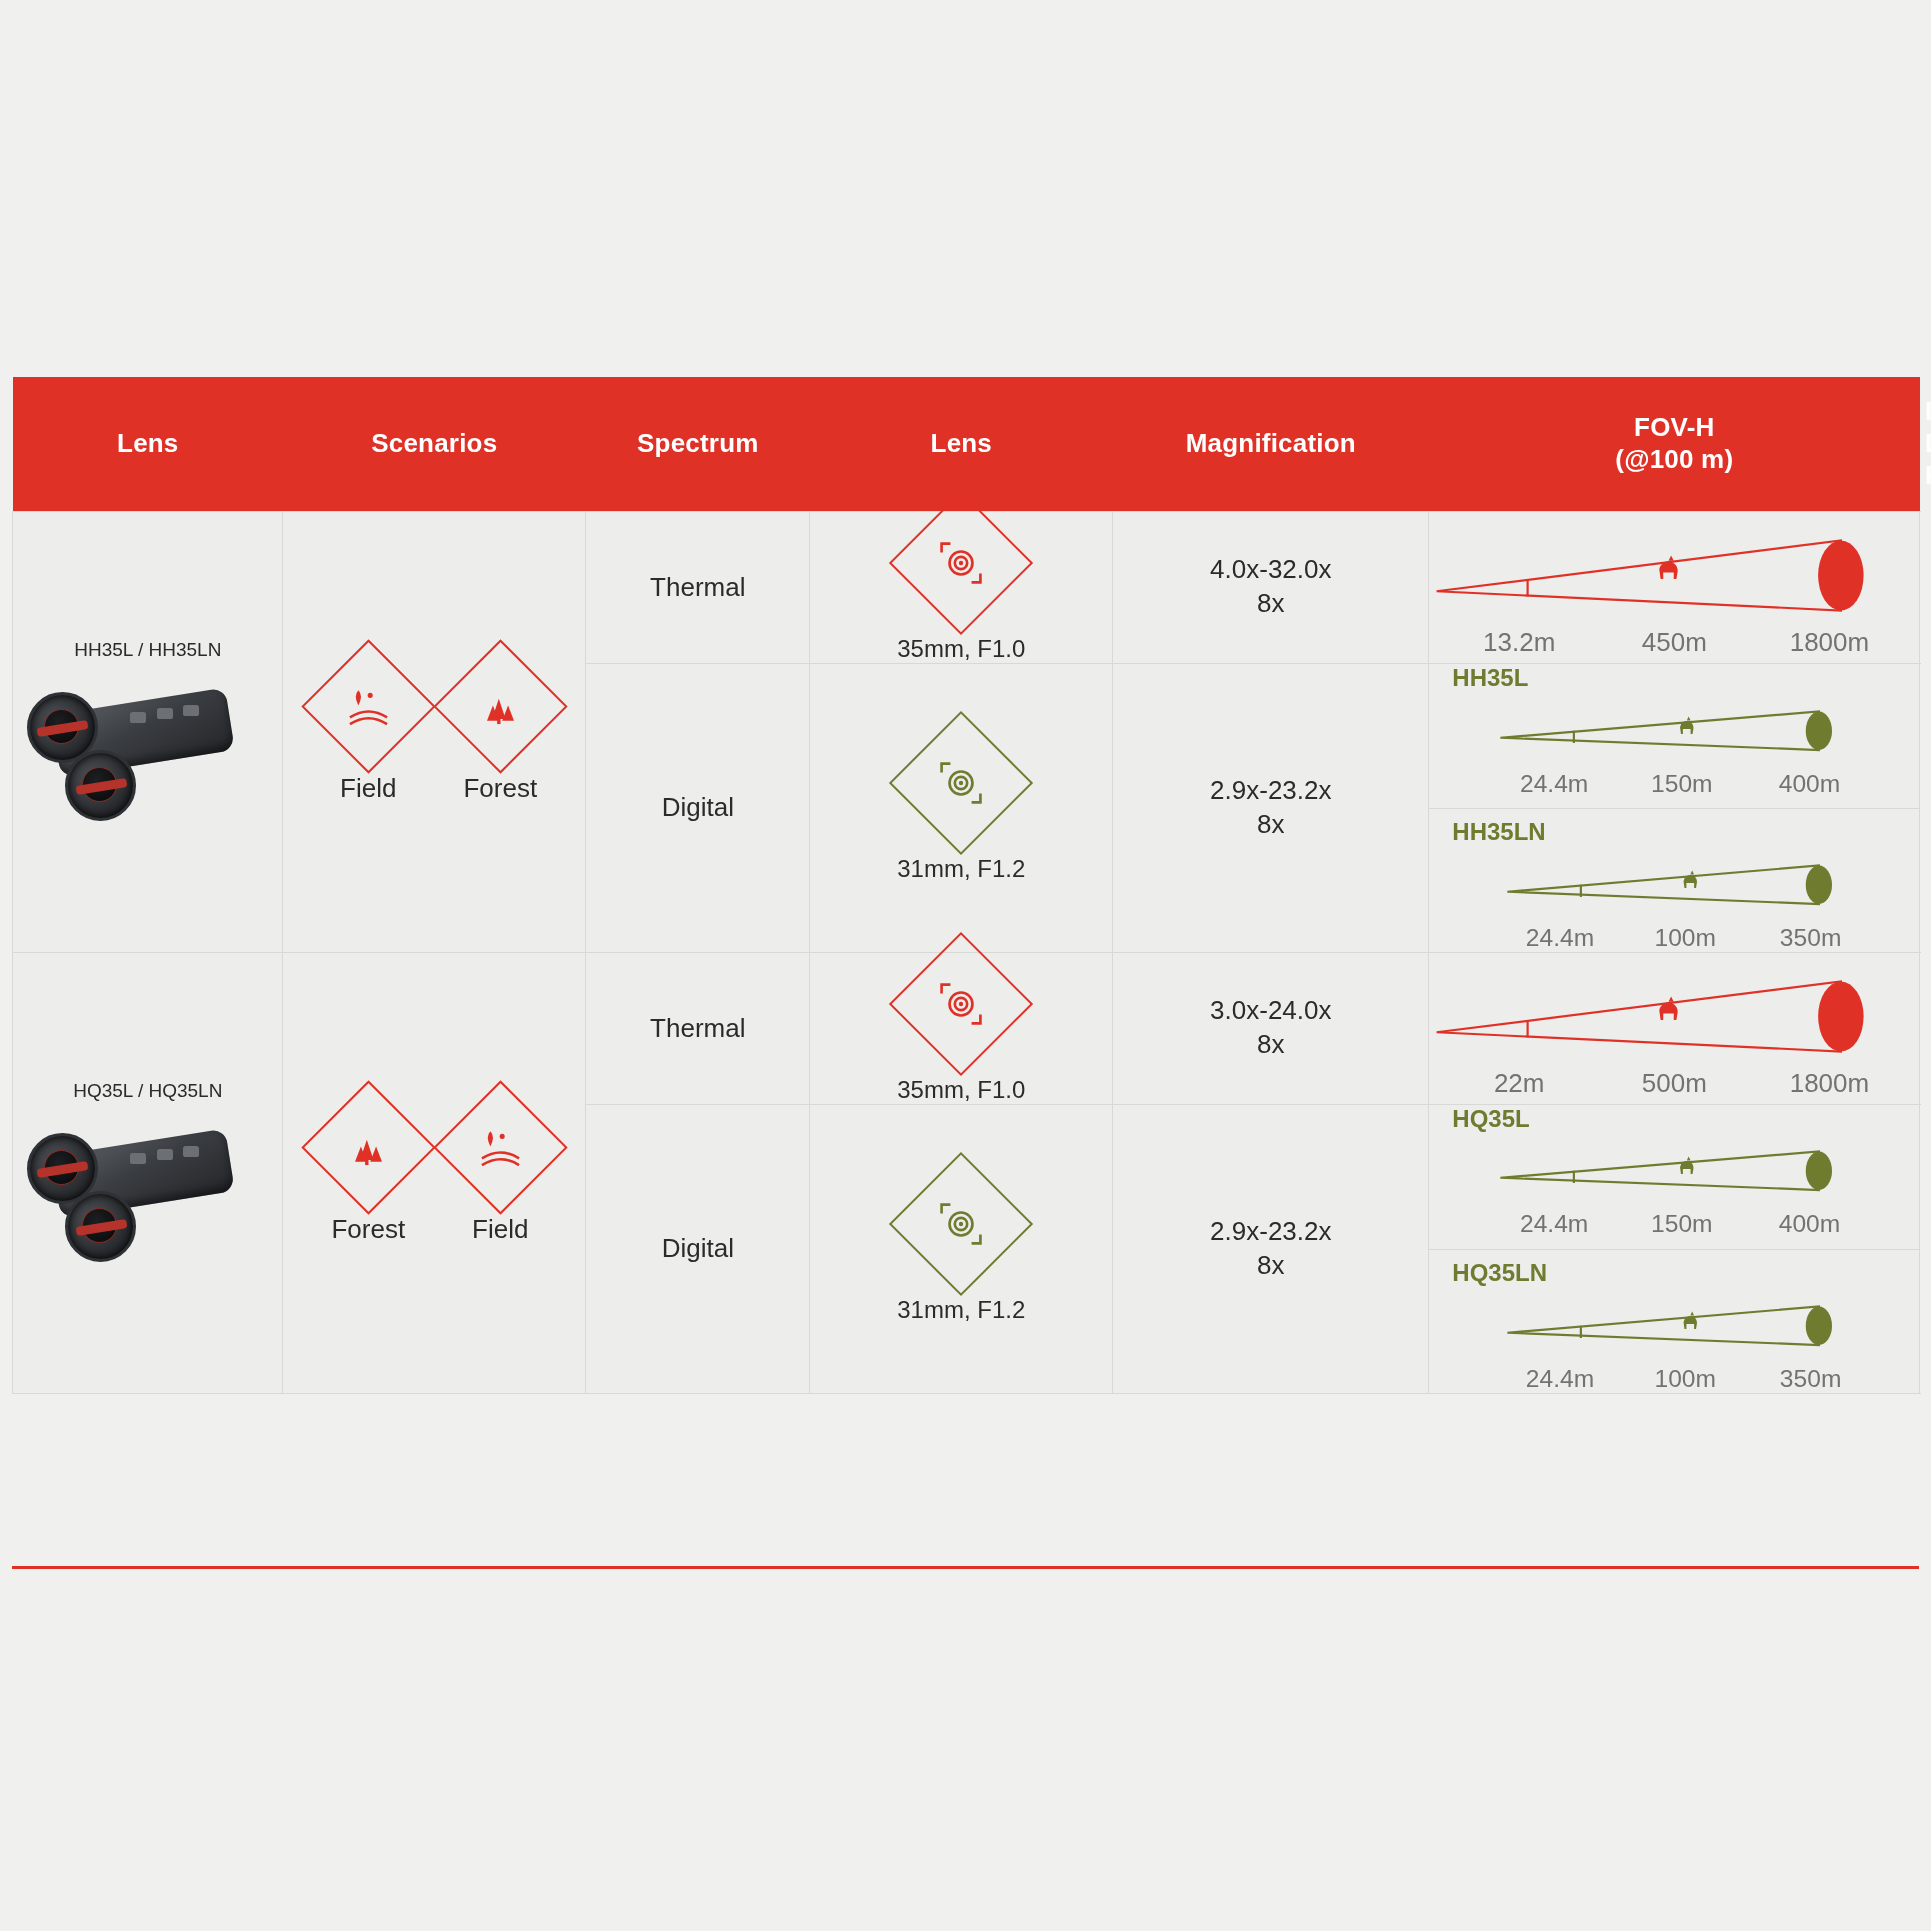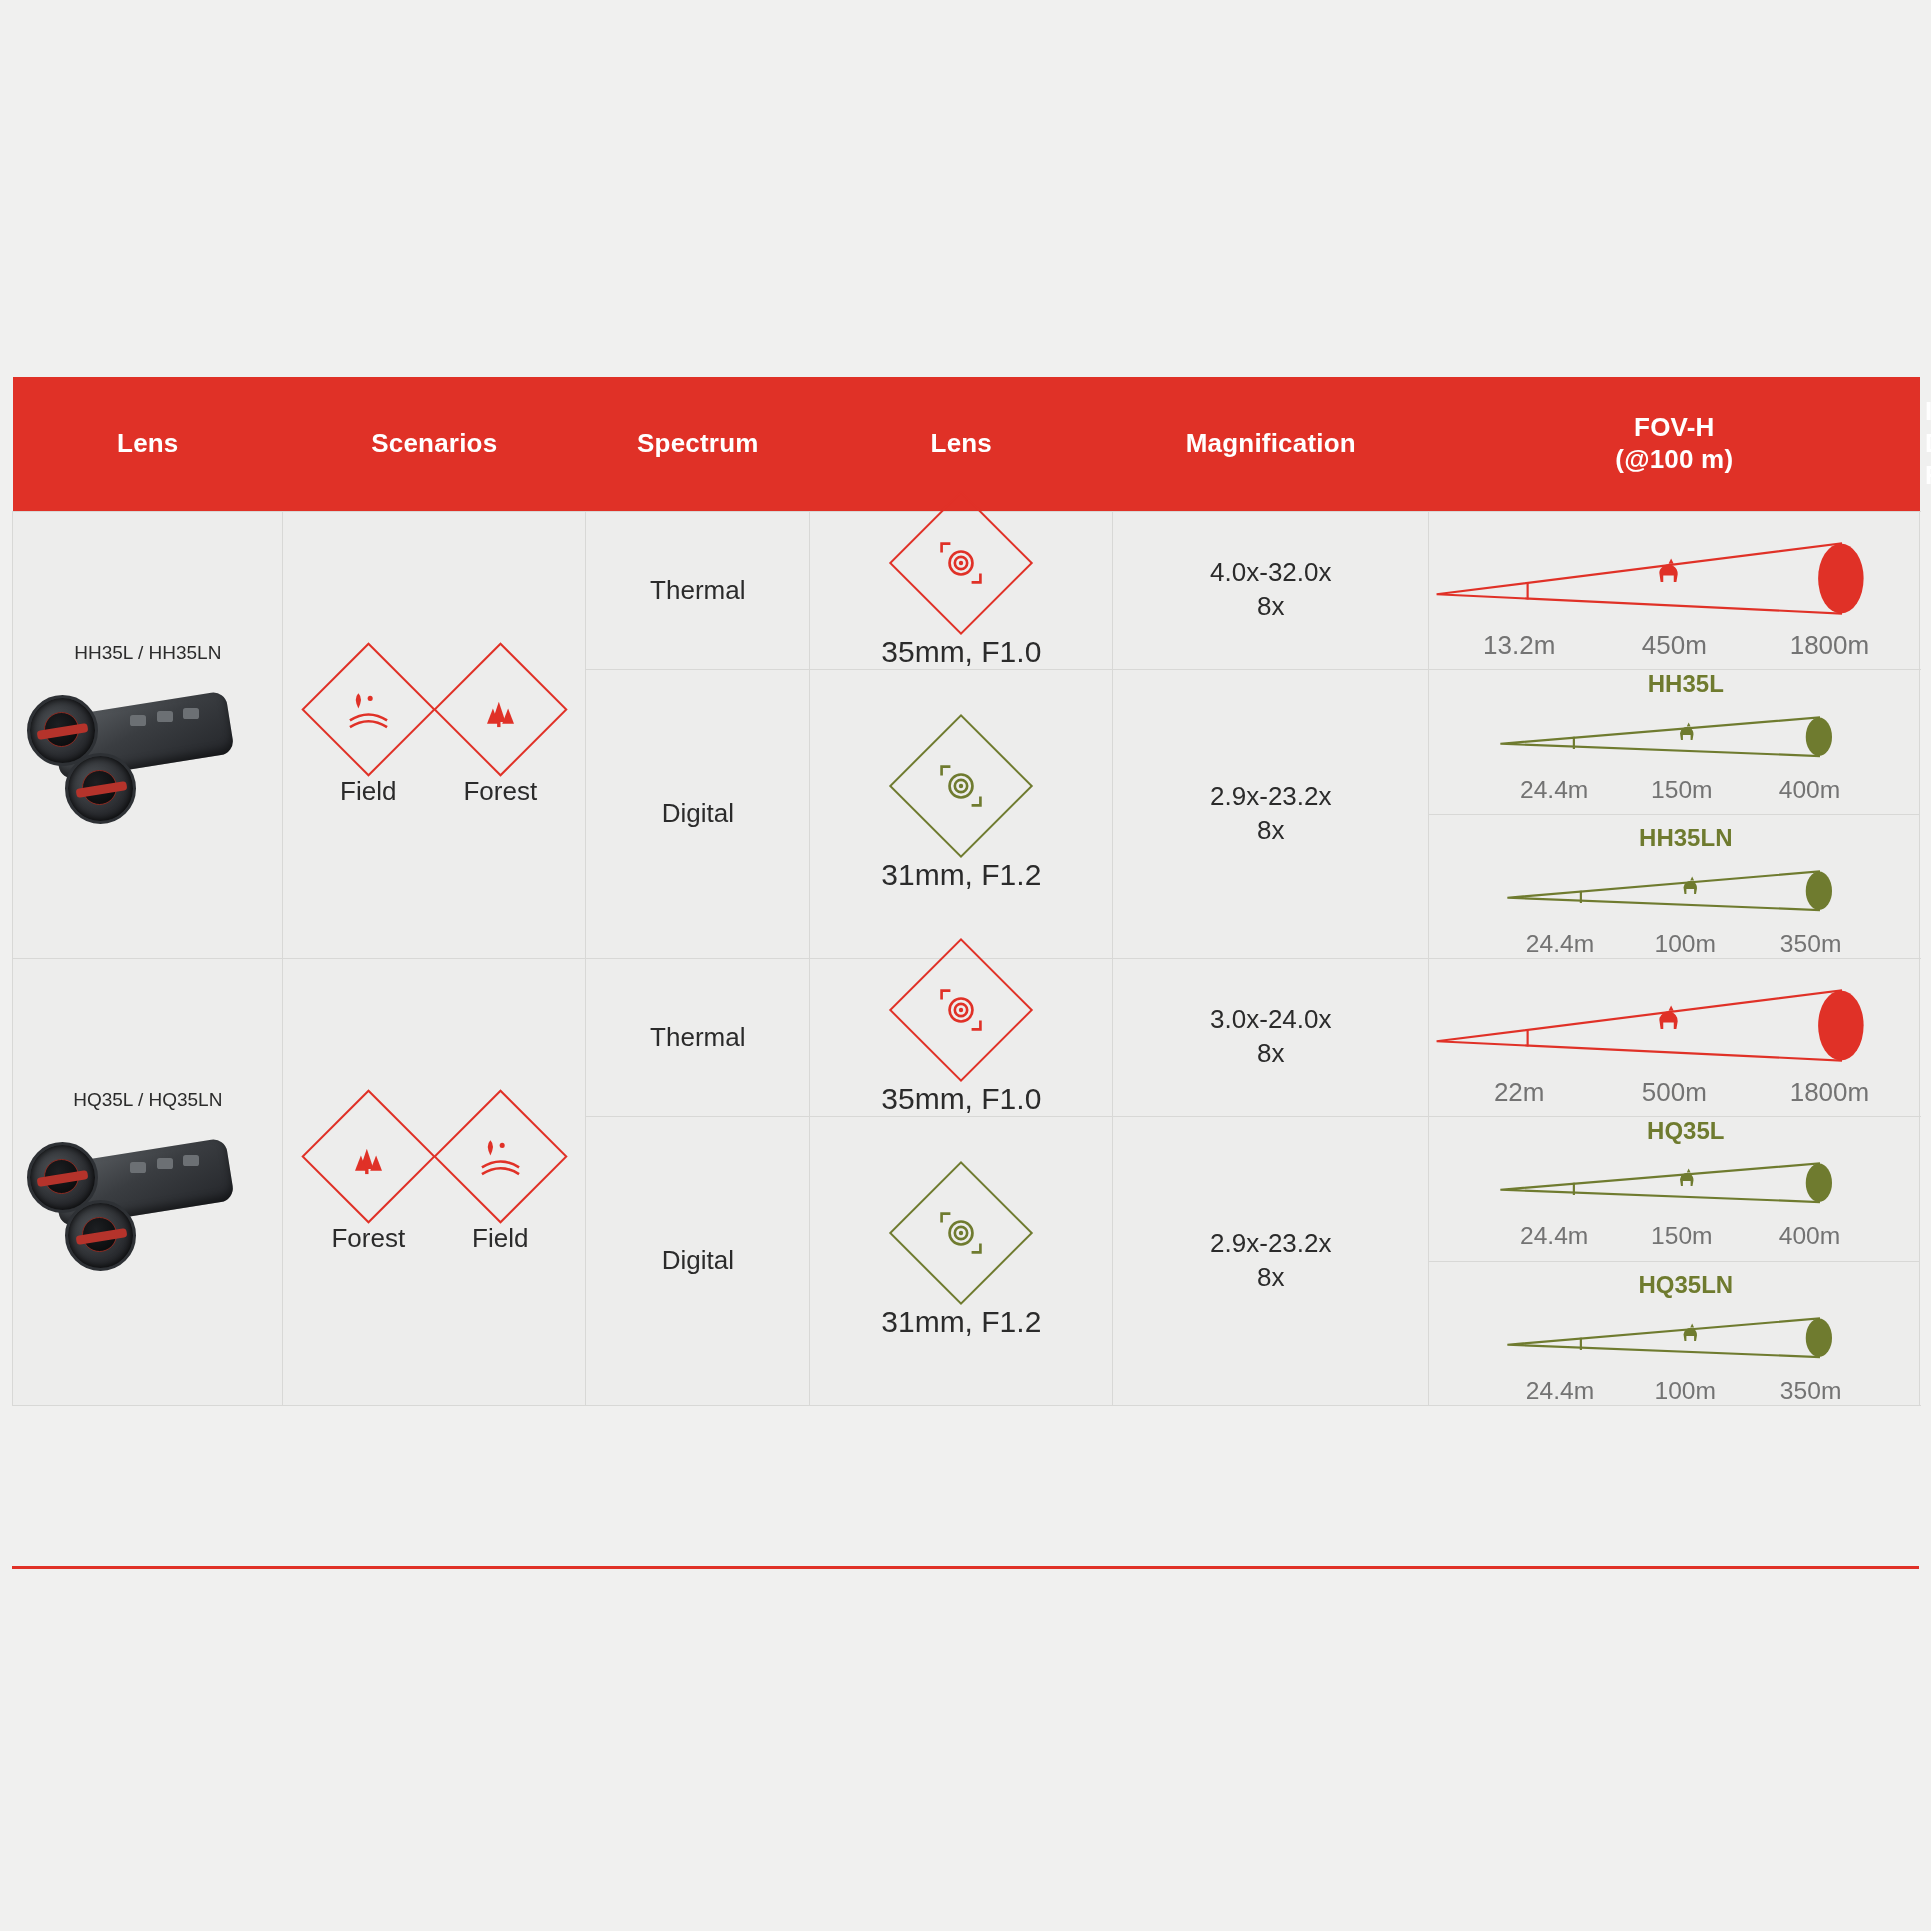--- a/index.html
+++ b/index.html
@@ -131,32 +131,32 @@
     margin: 0 auto 21px auto;
     border: 2.6px solid #e03127;
     transform: rotate(45deg);
     position: relative;
   }
   .lens-diamond.green { border-color: #6f7b2f; }
   .lens-diamond > svg {
     position: absolute; left: 50%; top: 50%;
     transform: translate(-50%,-50%) rotate(-45deg);
   }
-  .lens-text { font-size: 30px; }
+  .lens-text { font-size: 24px; }
 
   .mag-cell { padding: 16px 7px; line-height: 1.3; }
   .spectrum-cell { padding: 16px 7px; font-size: 26px; }
 
   .fov-cell { padding: 8.8px 0 12.3px 0; }
   .cone-block { position: relative; }
   .cone-label {
     font-size: 24px;
     font-weight: bold;
     color: #6f7b2f;
-    text-align: center;
+    text-align: left;
     padding-left: 23px;
     margin-bottom: 1.8px;
   }
   .cone-svgwrap { display: block; }
   .range-row {
     display: flex;
     font-size: 26px;
     color: #737373;
     margin-top: 6px;
   }

